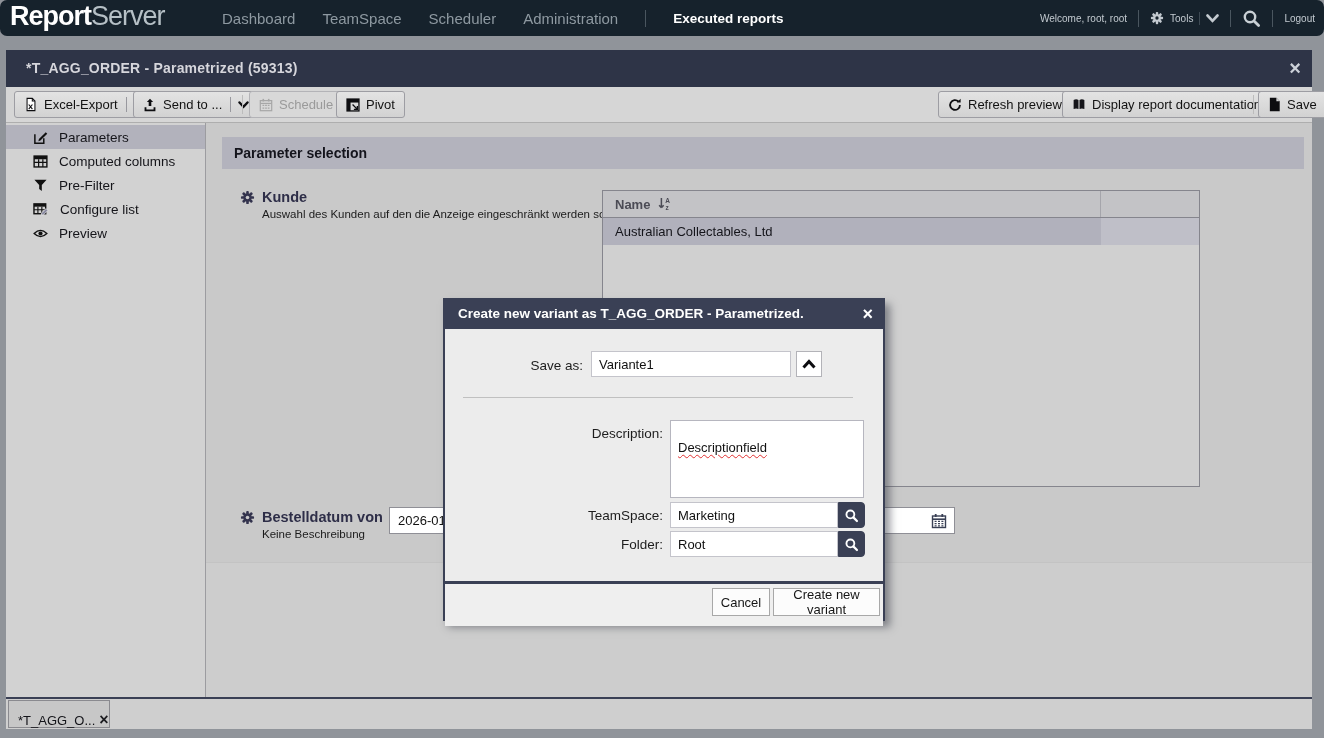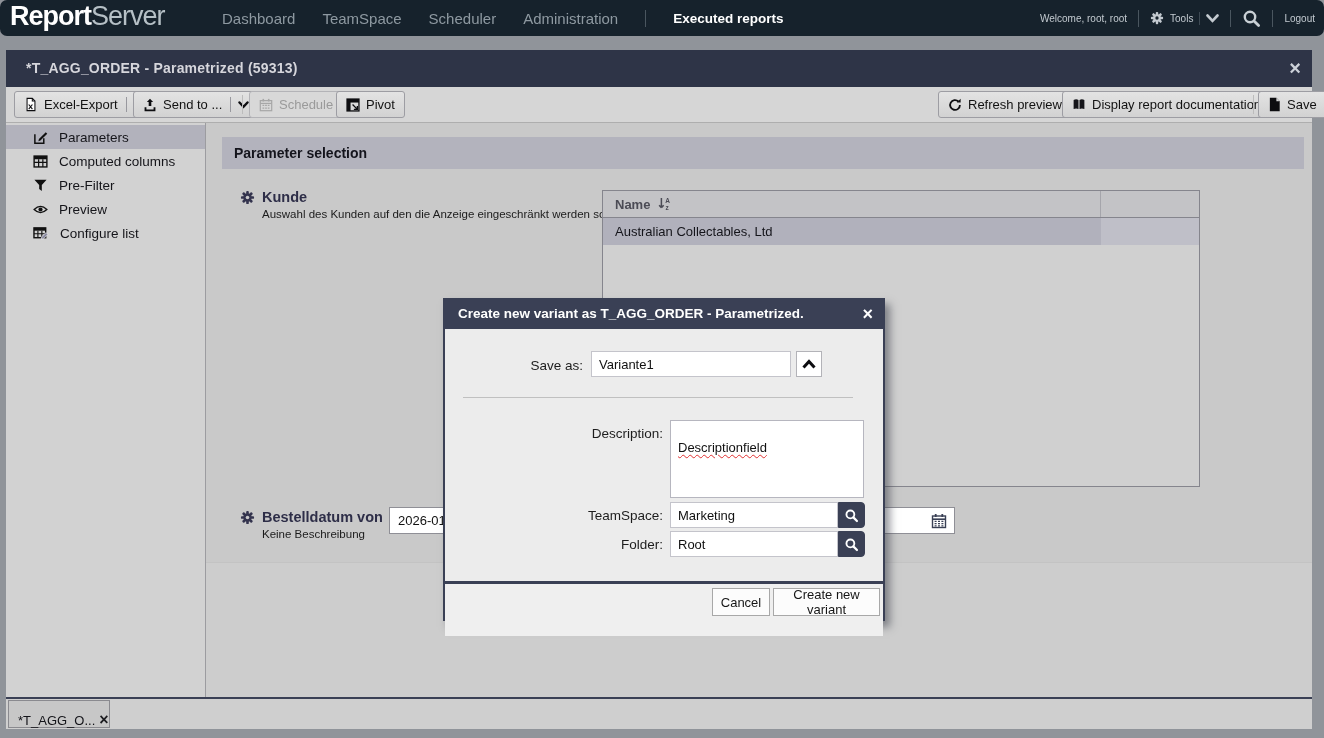--- a/index.html
+++ b/index.html
@@ -86,21 +86,21 @@
              font-family:"Liberation Sans", sans-serif; }
   .collapse-btn { position:absolute; left:351px; top:22px; width:26px; height:26px; background:#fff;
                   border:1px solid #b3b3b8; display:flex; align-items:center; justify-content:center; cursor:pointer; }
   .m-divider { position:absolute; left:18px; top:68px; width:390px; height:1px; background:#c0c0c0; }
   .m-textarea { position:absolute; left:225px; top:91px; width:194px; height:78px; background:#fff;
                 border:1px solid #b6b6bf; font-size:13px; color:#111; padding:19px 7px; overflow:hidden; }
   .misspelled { text-decoration-line:underline; text-decoration-style:wavy; text-decoration-color:#e03030; text-decoration-thickness:1px; text-underline-offset:2px; }
   .pick-btn { position:absolute; left:393px; width:27px; height:26px; background:#3a4055; border:1px solid #3a4055;
               border-radius:0 4px 4px 0; display:flex; align-items:center; justify-content:center; cursor:pointer; }
   .m-footer-line { position:absolute; left:0; top:252px; width:438px; height:3px; background:#3a4055; }
-  .m-footer { position:absolute; left:0; top:255px; width:438px; height:52px; background:#efefef; }
+  .m-footer { position:absolute; left:0; top:255px; width:438px; height:42px; background:#efefef; }
   .m-btn { position:absolute; top:4px; height:28px; background:#fcfcfc; border:1px solid #a8a8a8;
            font-size:13px; color:#161616; display:flex; align-items:center; justify-content:center; cursor:pointer;
            font-family:"Liberation Sans", sans-serif; }
 
   
   .win-bottom-line { position:absolute; left:6px; top:697px; width:1306px; height:2px; background:#3a4055; }
   .tab-bar { position:absolute; left:6px; top:699px; width:1306px; height:30px; background:#cfcfcf; }
   .bottom-tab { position:absolute; left:2px; top:1px; width:102px; height:28px; background:#c7c7c7; border:1px solid #8a8a8f;
                 display:flex; align-items:center; gap:4px; padding:12px 6px 0 9px; font-size:13px; color:#131318; cursor:pointer; }
   .tab-close { margin-left:auto; font-weight:bold; font-size:16px; line-height:16px; color:#1b1b1f; cursor:pointer; }
@@ -282,37 +282,37 @@
     <div class="side-item">
       <span class="icon">
         <svg width="15" height="15" viewBox="0 0 16 16">
             <path d="M1.5 1.8 h13 l-5.1 5.7 v6.3 l-2.8-2.1 v-4.2 z" fill="#111"></path>
           </svg>
       </span>
       <span>Pre-Filter</span>
     </div>
     <div class="side-item">
       <span class="icon">
-        <svg width="15" height="15" viewBox="0 0 16 16">
-            <path d="M1.2 8 q6.8-6.6 13.6 0 q-6.8 6.6-13.6 0 z" fill="none" stroke="#111" stroke-width="1.4"></path>
-            <circle cx="8" cy="8" r="2.2" fill="#111"></circle>
-          </svg>
-      </span>
-      <span>Preview</span>
-    </div>
-    <div class="side-item">
-      <span class="icon">
         <svg width="16" height="15" viewBox="0 0 17 16">
             <rect x="1" y="2" width="12.5" height="10.5" fill="none" stroke="#111" stroke-width="1.5"></rect>
             <rect x="1" y="2" width="12.5" height="3" fill="#111"></rect>
             <path d="M1 8.2 h12.5 M5.2 5 v7.5 M9.4 5 v7.5" stroke="#111" stroke-width="1.2"></path>
             <path d="M9.2 11.6 l4.6-4.6 2 2-4.6 4.6-2.4 .4 z" fill="#8b8ba2" stroke="#f0f0f0" stroke-width="0.7"></path>
           </svg>
       </span>
       <span>Configure list</span>
+    </div>
+    <div class="side-item">
+      <span class="icon">
+        <svg width="15" height="15" viewBox="0 0 16 16">
+            <path d="M1.2 8 q6.8-6.6 13.6 0 q-6.8 6.6-13.6 0 z" fill="none" stroke="#111" stroke-width="1.4"></path>
+            <circle cx="8" cy="8" r="2.2" fill="#111"></circle>
+          </svg>
+      </span>
+      <span>Preview</span>
     </div>
   </div>
 
   <div class="main">
     <div class="params-zone"></div>
 
     <div class="param-bar">Parameter selection</div>
 
     <div class="param-head" style="left:34px; top:66px;">
       <span class="icon" style="margin-top:1px;">

